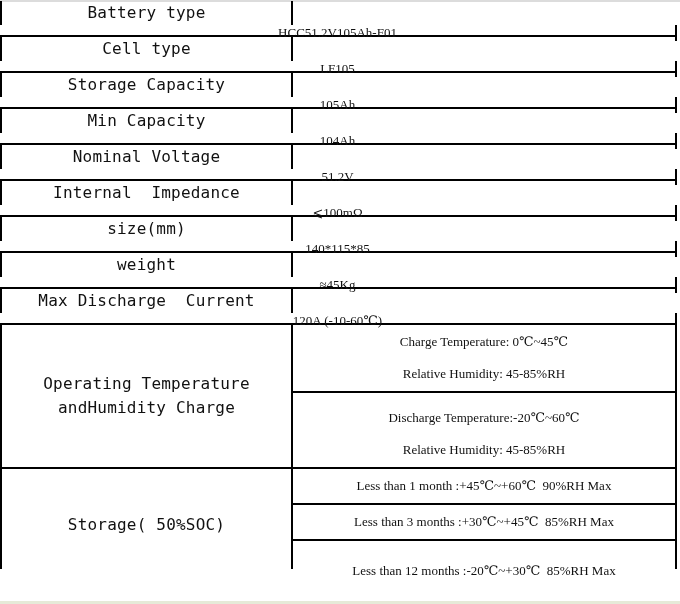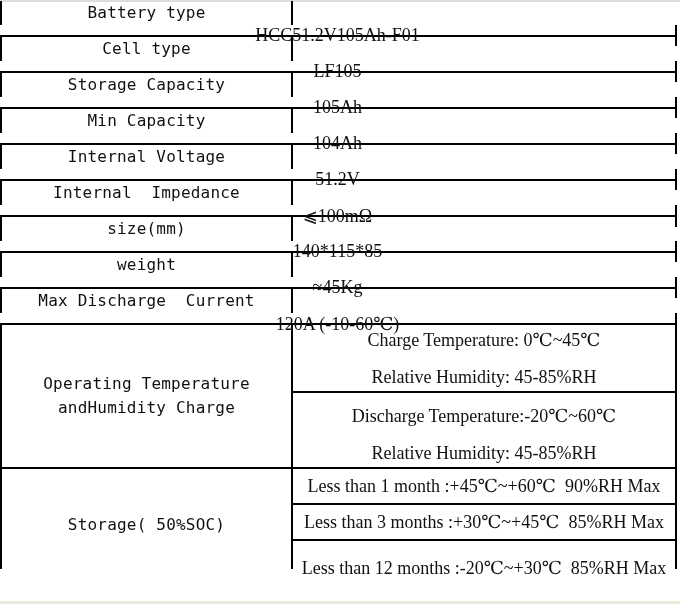--- a/index.html
+++ b/index.html
@@ -11,21 +11,21 @@
   .row:last-child { border-bottom: none; }
   .label {
     width: 293px; box-sizing: border-box; border-left: 2px solid #000; border-right: 2px solid #000;
     display: flex; align-items: center; justify-content: center; text-align: center;
     font-family: "DejaVu Sans Mono", "Liberation Mono", monospace; font-size: 16px; color: #111;
     letter-spacing: 0.2px; line-height: 24px;
   }
   .value-col { flex: 1; border-right: 2px solid #000; box-sizing: border-box; display: flex; flex-direction: column; }
   .value {
     flex: 1; display: flex; align-items: center; justify-content: center; text-align: right;
-    font-family: "Liberation Serif", "DejaVu Serif", serif; font-size: 18px; color: #111;
+    font-family: "Liberation Serif", "DejaVu Serif", serif; font-size: 13px; color: #111;
   }
   .value.sub { border-bottom: 2px solid #000; }
   .value.sub:last-child { border-bottom: none; margin-top: 8px; }
   .stack { flex-direction: column; gap: 16px; }
   .stack span { display: block; }
   .h36 { height: 36px; flex-direction: column; }
 </style>
 </head>
 <body>
 
@@ -50,21 +50,21 @@
         <div class="value">105Ah</div>
       </div>
   </div>
   <div class="row h36">
     <div class="label">Min Capacity</div>
     <div class="value-col">
         <div class="value">104Ah</div>
       </div>
   </div>
   <div class="row h36">
-    <div class="label">Internal Voltage</div>
+    <div class="label">Nominal Voltage</div>
     <div class="value-col">
         <div class="value">51.2V</div>
       </div>
   </div>
   <div class="row h36">
     <div class="label" style="white-space:pre">Internal  Impedance</div>
     <div class="value-col">
         <div class="value">⩽100mΩ</div>
       </div>
   </div>

